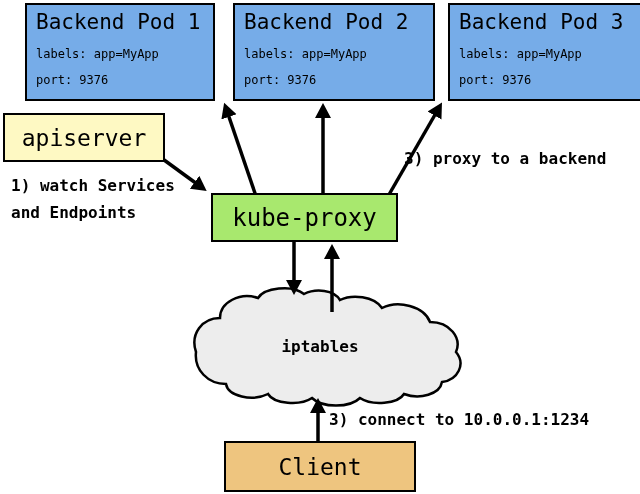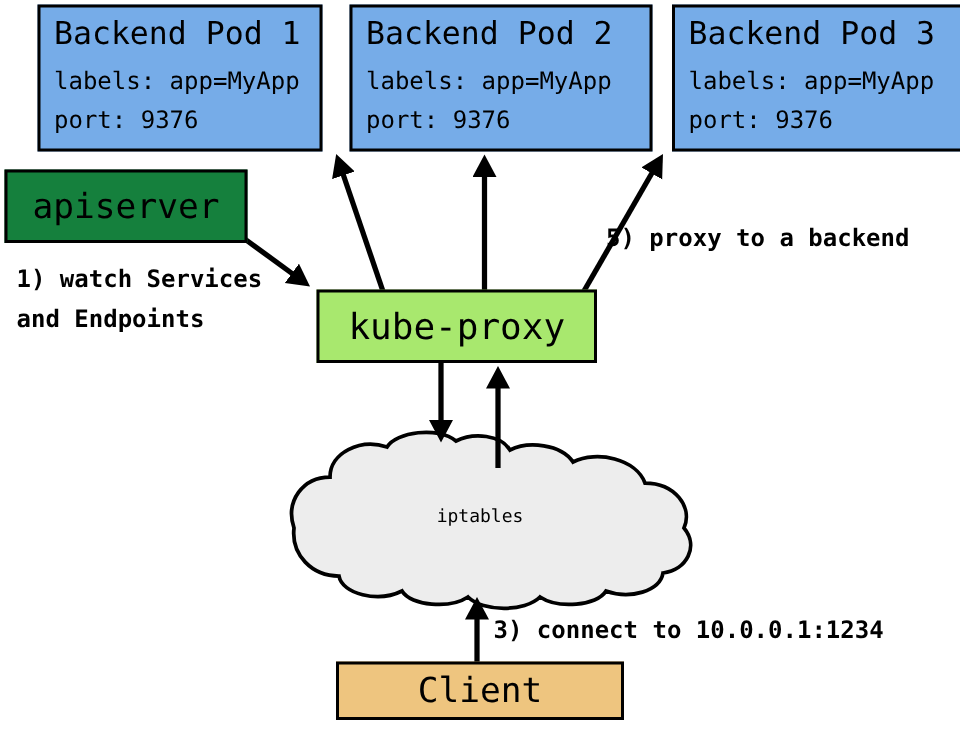--- a/index.html
+++ b/index.html
@@ -4,41 +4,41 @@
 <style>
   html,body{margin:0;padding:0;background:#fff;}
   #diagram{
     position:relative;width:640px;height:494px;background:#fff;overflow:hidden;
     font-family:"DejaVu Sans Mono","Liberation Mono",monospace;color:#000;
   }
   #arrows{position:absolute;left:0;top:0;width:640px;height:494px;z-index:0;}
   .box{position:absolute;box-sizing:border-box;border:2px solid #000;z-index:2;}
   .pod{padding:2px 8px 0 9px;}
   .pod-title{font-size:21px;line-height:30px;white-space:nowrap;}
-  .pod-line{font-size:16px;line-height:26px;white-space:nowrap;}
+  .pod-line{font-size:12px;line-height:26px;white-space:nowrap;}
   .pod-lines{margin-top:4px;}
   #pod1{left:25px;top:3px;width:190px;height:98px;}
   #pod2{left:233px;top:3px;width:202px;height:98px;}
   #pod3{left:448px;top:3px;width:217px;height:98px;}
   .center-box{display:flex;align-items:center;justify-content:center;white-space:nowrap;}
   #apiserver{left:3px;top:113px;width:162px;height:49px;font-size:23px;}
   #kubeproxy{left:211px;top:193px;width:187px;height:49px;font-size:24px;}
-  #client{left:224px;top:441px;width:192px;height:39px;font-size:23px;}
+  #client{left:224px;top:441px;width:192px;height:51px;font-size:23px;}
   .note{
     position:absolute;z-index:3;font-weight:bold;font-size:16px;line-height:27px;
     white-space:pre-line;
   }
   #note1{left:11px;top:172px;}
   #note2{left:64px;top:245px;}
   #note3{left:329px;top:406px;text-align:center;}
   #note4{left:352px;top:245px;}
   #note5{left:404px;top:145px;}
   #iptables-label{
     position:absolute;left:255px;top:337px;width:130px;z-index:3;
-    font-size:12px;text-align:center;white-space:nowrap;
+    font-size:16px;text-align:center;white-space:nowrap;font-weight:bold;
   }
 </style>
 </head>
 <body>
 
 <div id="diagram">
 
   <svg id="arrows" width="640" height="494" viewBox="0 0 640 494">
     <defs>
       <marker id="ah" markerUnits="userSpaceOnUse" markerWidth="18" markerHeight="18" refX="3" refY="8" orient="auto">
@@ -88,32 +88,32 @@
   </div>
 
   <div id="pod3" class="box pod" style="background: rgb(118, 172, 232);">
     <div class="pod-title">Backend Pod 3</div>
     <div class="pod-lines">
       <div class="pod-line">labels: app=MyApp</div>
       <div class="pod-line">port: 9376</div>
     </div>
   </div>
 
-  <div id="apiserver" class="box center-box" style="background: #15803d;">
+  <div id="apiserver" class="box center-box" style="background: #fef9c3;">
     <span>apiserver</span>
   </div>
 
   <div id="kubeproxy" class="box center-box" style="background: rgb(168, 232, 110);">
     <span>kube-proxy</span>
   </div>
 
   <div id="client" class="box center-box" style="background: rgb(238, 197, 127);">
     <span>Client</span>
   </div>
 
   <div id="iptables-label">iptables</div>
 
   <div id="note1" class="note">1) watch Services
 and Endpoints</div>
   <div id="note3" class="note">3) connect to 10.0.0.1:1234</div>
-  <div id="note5" class="note">5) proxy to a backend</div>
+  <div id="note5" class="note">3) proxy to a backend</div>
 
 </div>
 
 </body></html>

